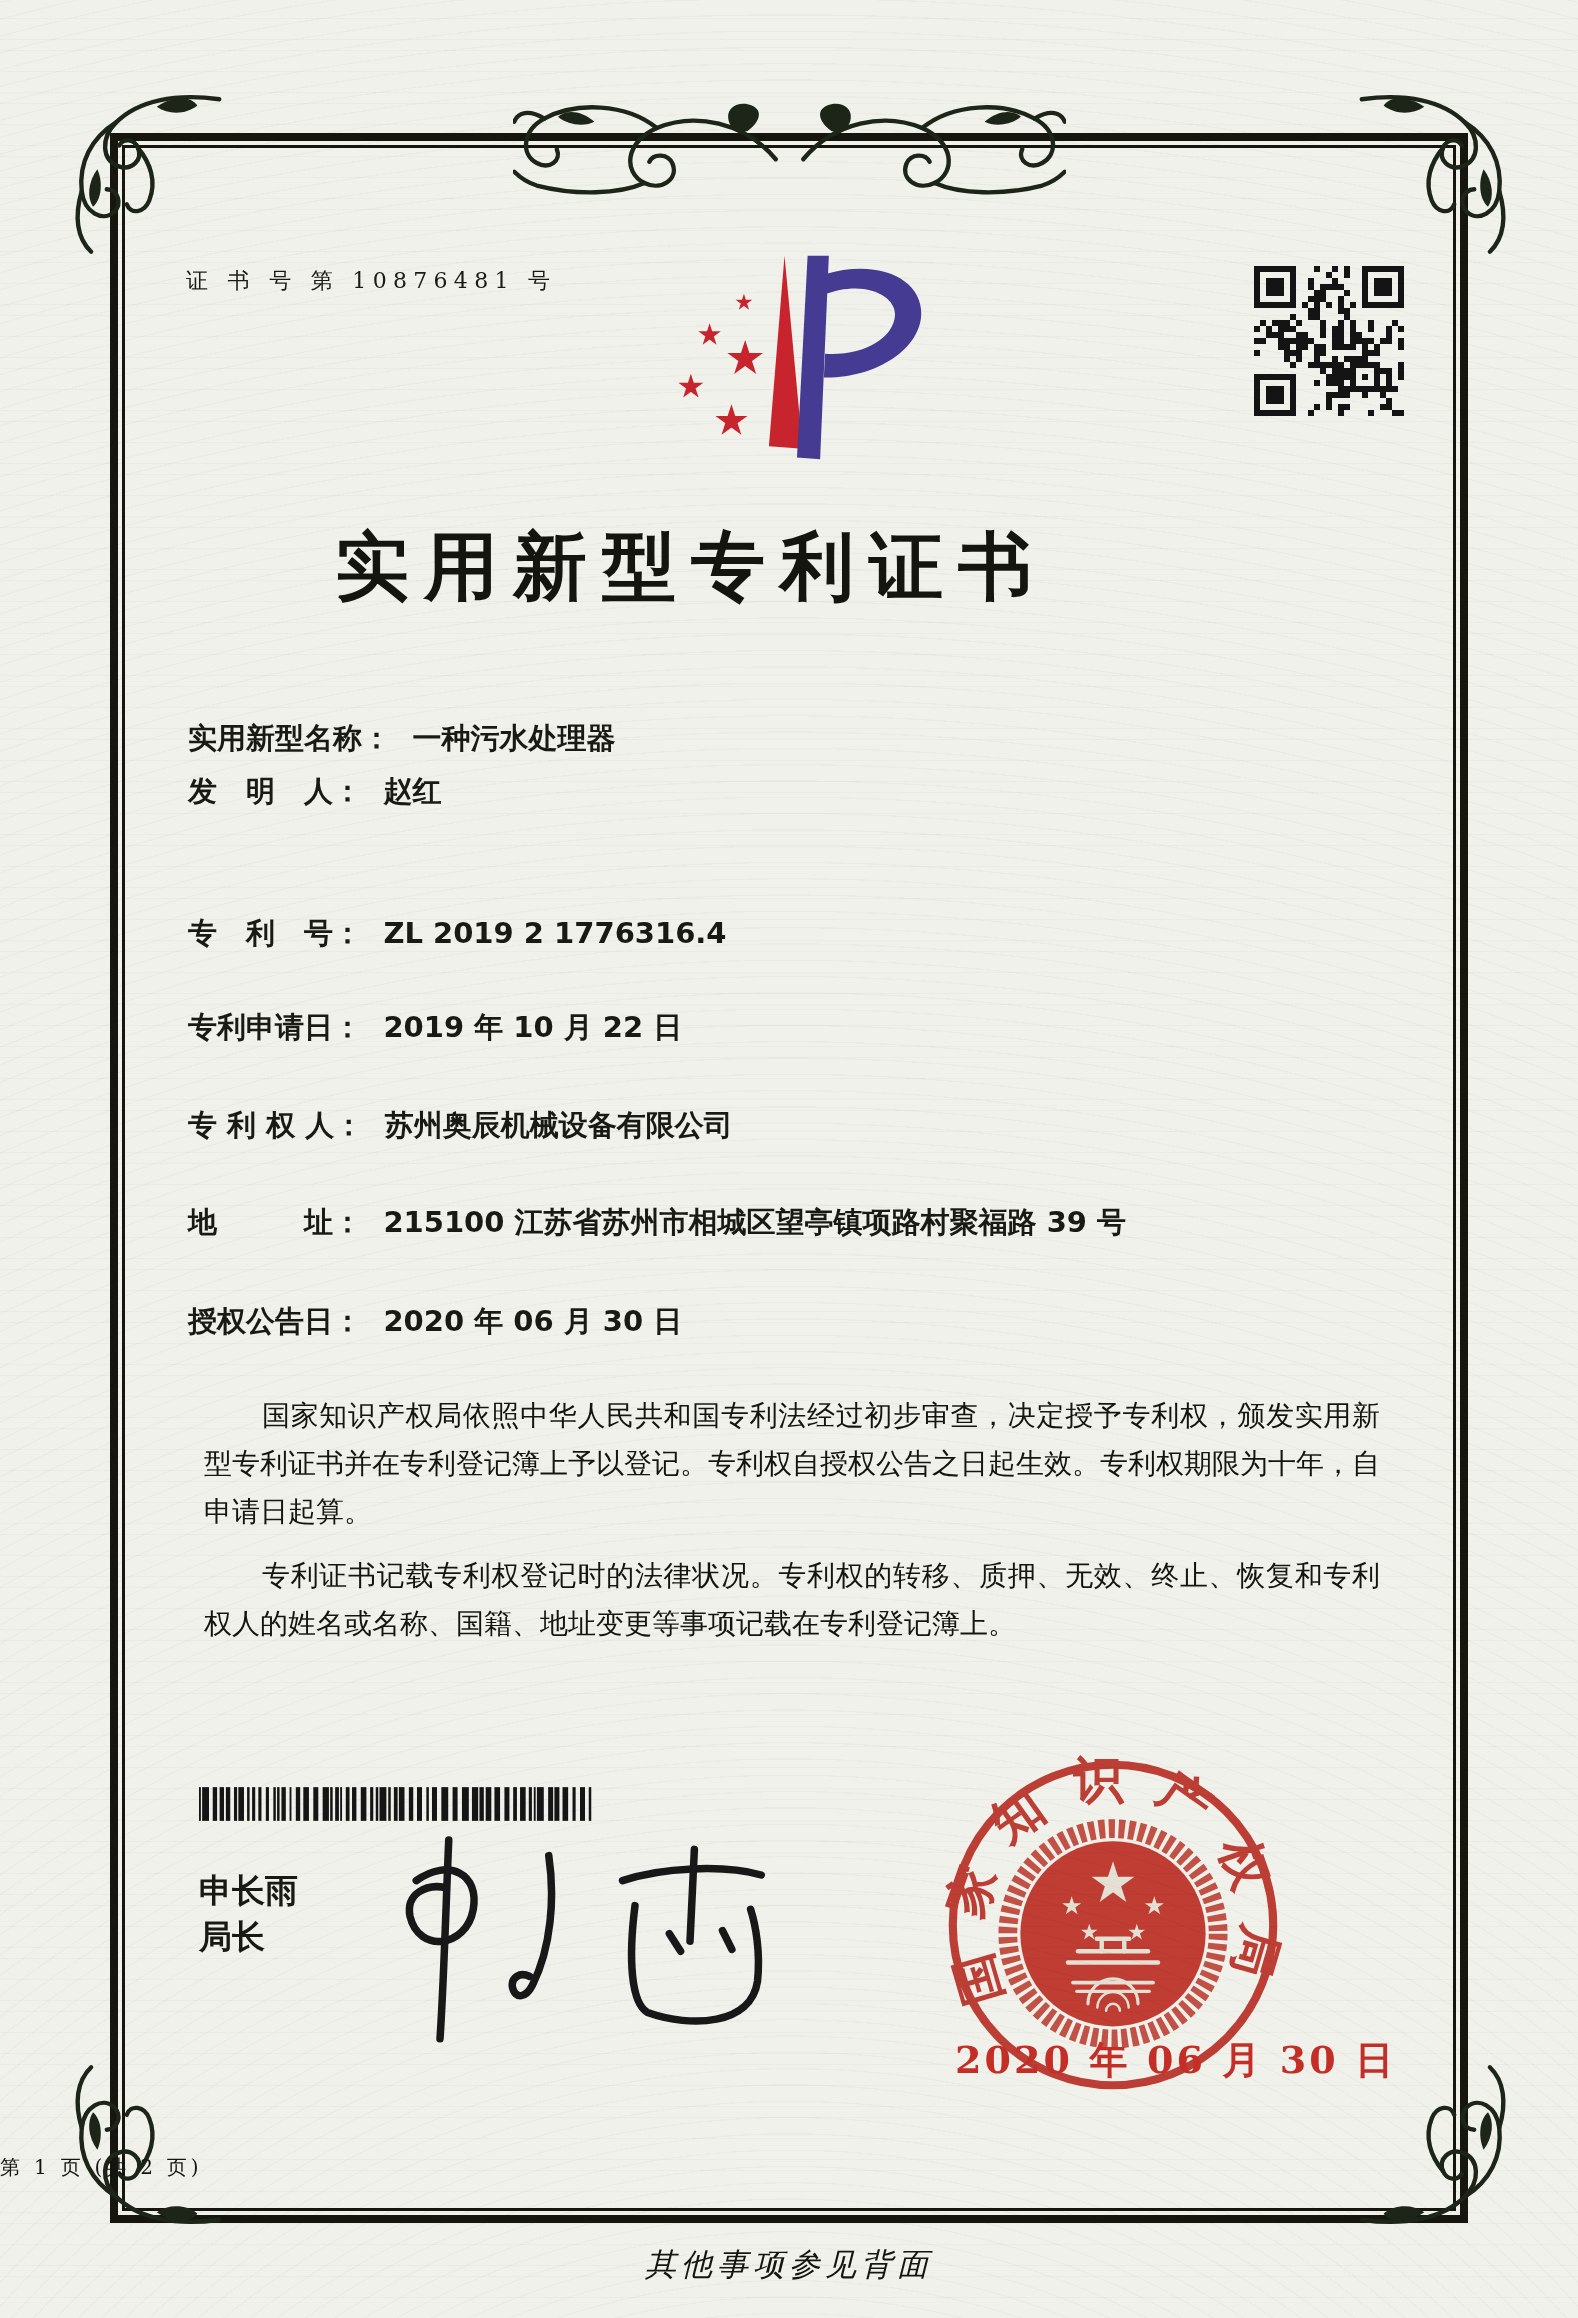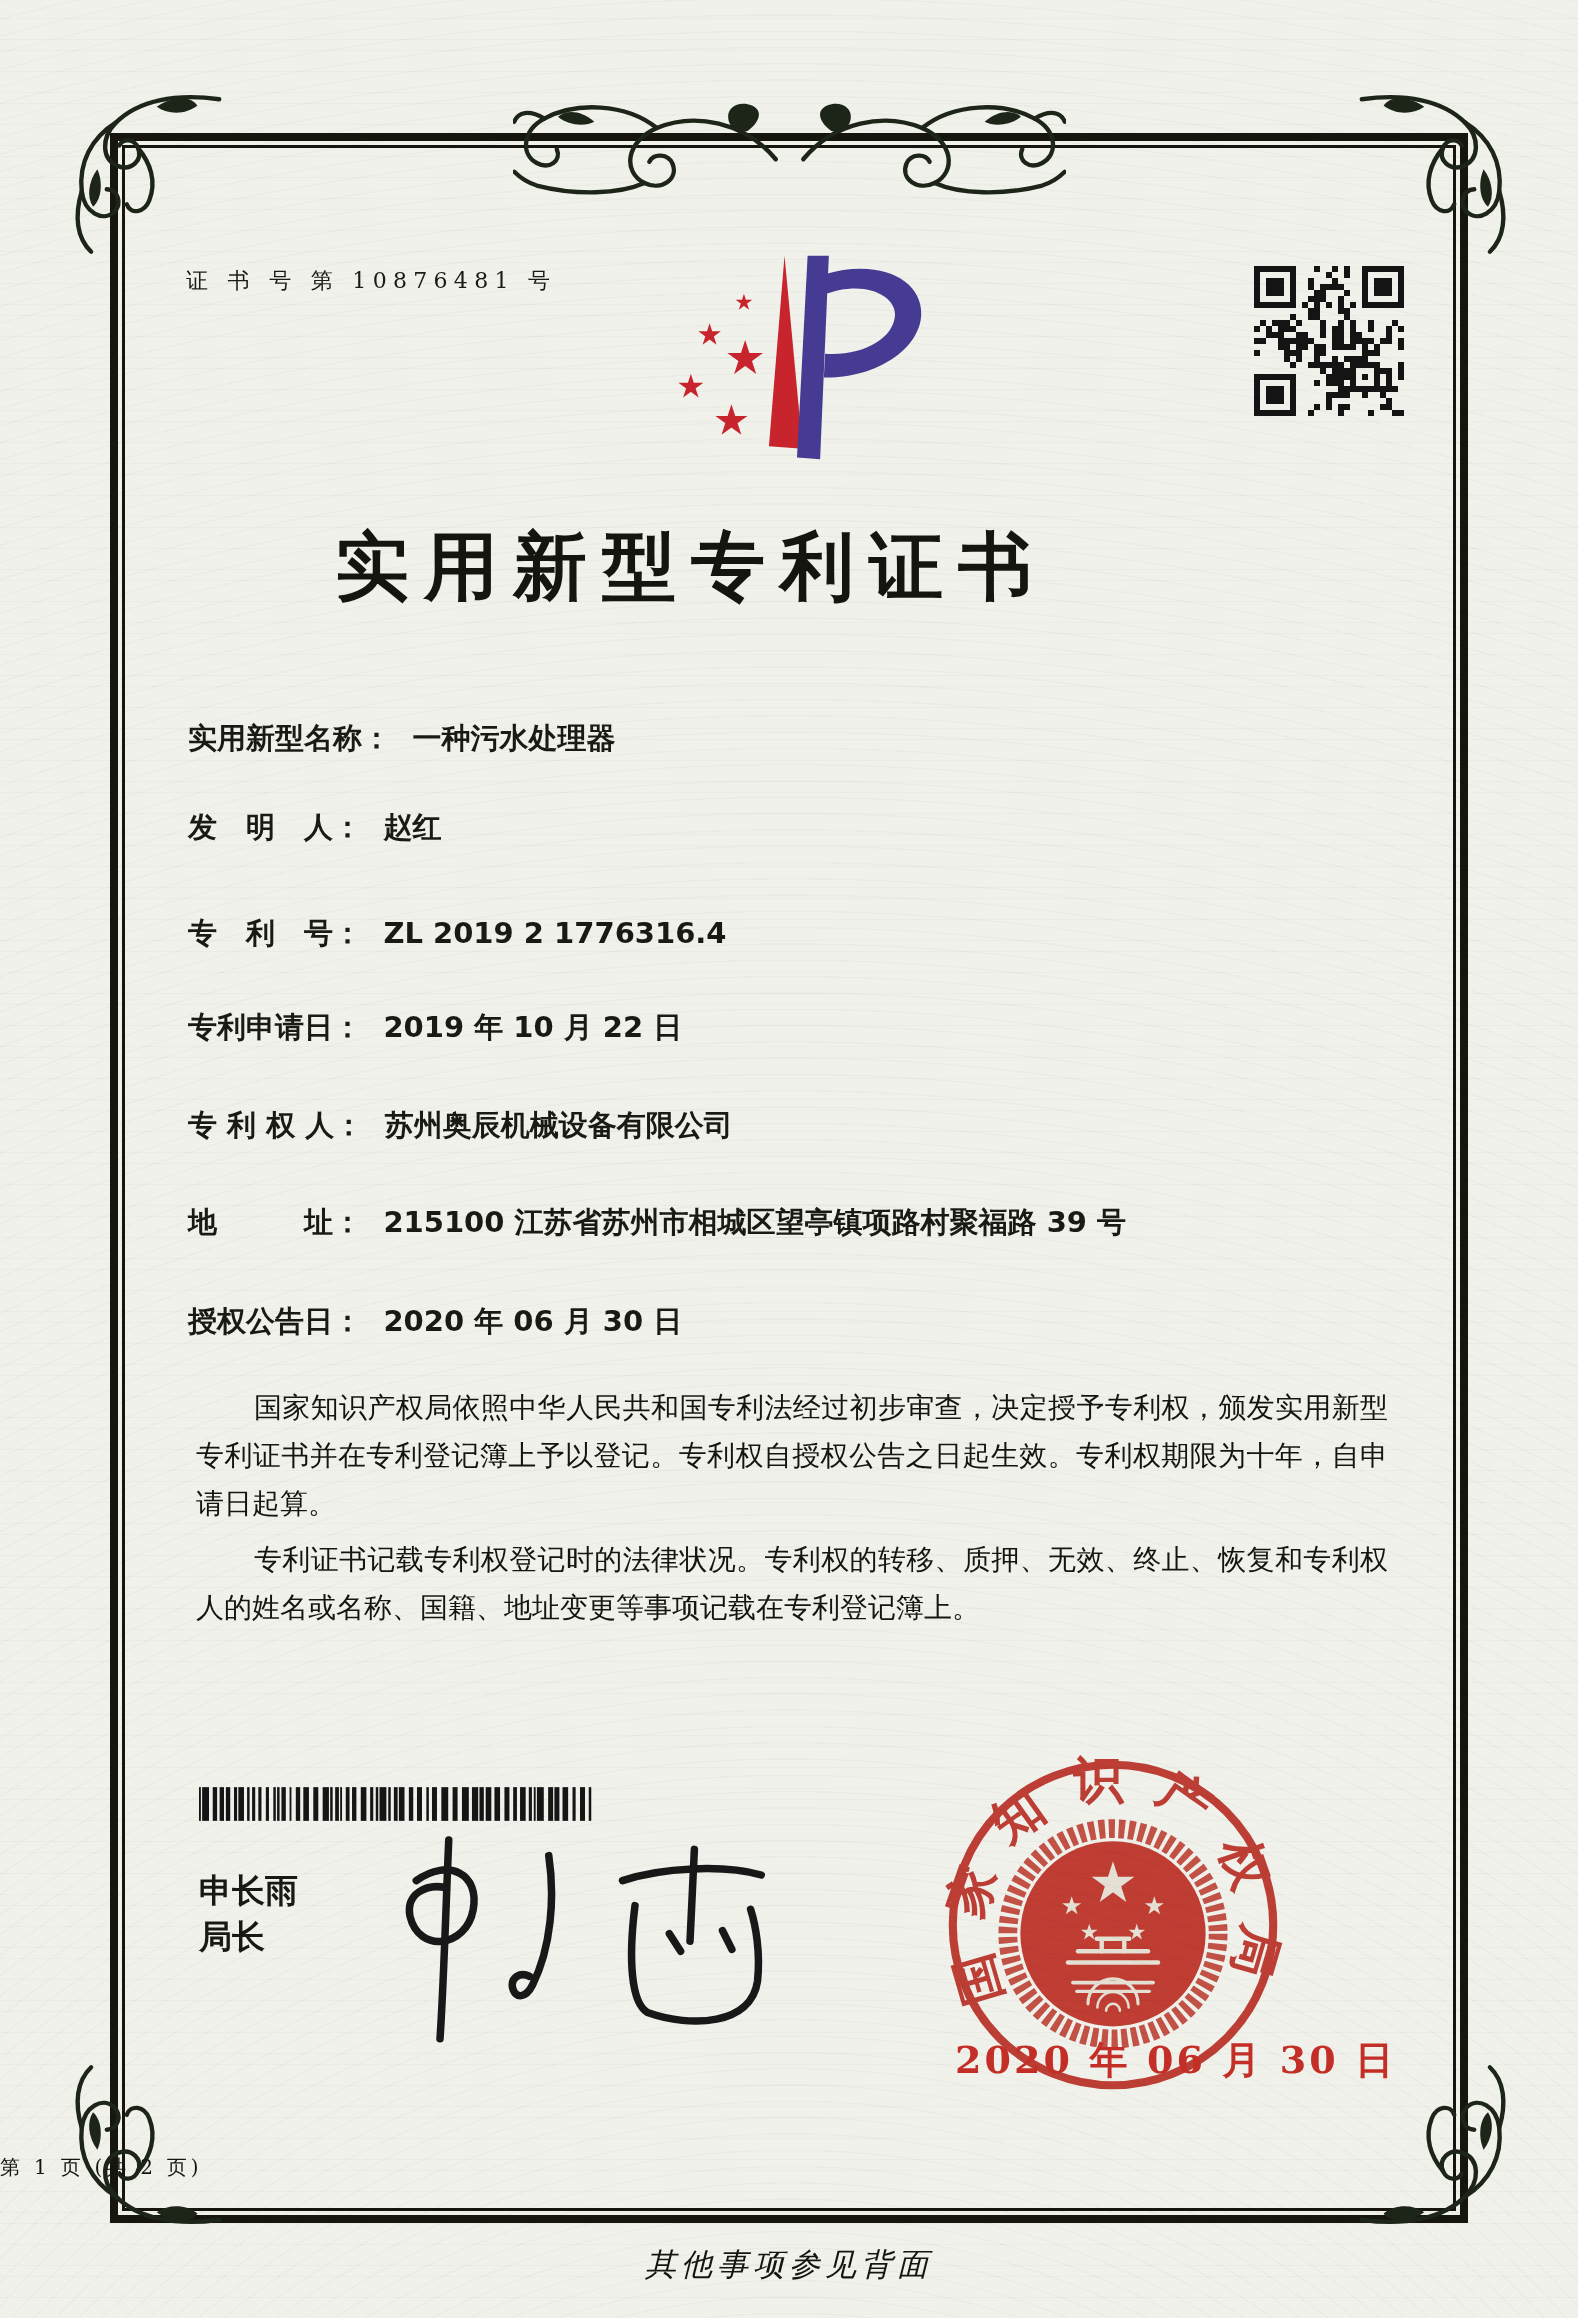--- a/index.html
+++ b/index.html
@@ -40,21 +40,21 @@
     font-family:"DejaVu Sans","Liberation Sans",sans-serif;
     font-weight:600;font-size:29px;color:#1a1a14;
   }
   .field .flabel{display:inline-block;}
   .field .fvalue{margin-left:11.3px;}
   .grant-no{position:absolute;left:605px;top:0;}
   .body-text{
     position:absolute;left:188px;top:1376px;width:1208px;
     font-size:28px;line-height:48px;color:#15150f;text-align:justify;
   }
-  .body-text p{margin:8px;text-indent:58px;}
+  .body-text p{margin:16px;text-indent:58px;}
   .signer-title{
     position:absolute;left:199px;top:1915px;
     font-family:"DejaVu Sans","Liberation Sans",sans-serif;
     font-weight:600;font-size:33px;color:#191913;
   }
   .signer-name{
     position:absolute;left:199px;top:1869px;
     font-family:"DejaVu Sans","Liberation Sans",sans-serif;
     font-weight:600;font-size:33px;color:#191913;
   }
@@ -430,21 +430,21 @@
       <rect x="220.79999999999998" y="230.39999999999998" width="9.6" height="9.6" fill="#141414"></rect>
       <rect x="230.39999999999998" y="230.39999999999998" width="9.6" height="9.6" fill="#141414"></rect>
     </svg>
 
   <div class="title">实用新型专利证书</div>
 
   <div class="field" style="top:719px">
     <span class="flabel">实用新型名称：</span>
     <span class="fvalue">一种污水处理器</span>
   </div>
-  <div class="field" style="top:808px">
+  <div class="field" style="top:772px">
     <span class="flabel">发　明　人：</span>
     <span class="fvalue">赵红</span>
   </div>
   <div class="field" style="top:914px">
     <span class="flabel">专　利　号：</span>
     <span class="fvalue">ZL 2019 2 1776316.4</span>
   </div>
   <div class="field" style="top:1008px">
     <span class="flabel">专利申请日：</span>
     <span class="fvalue">2019 年 10 月 22 日</span>

